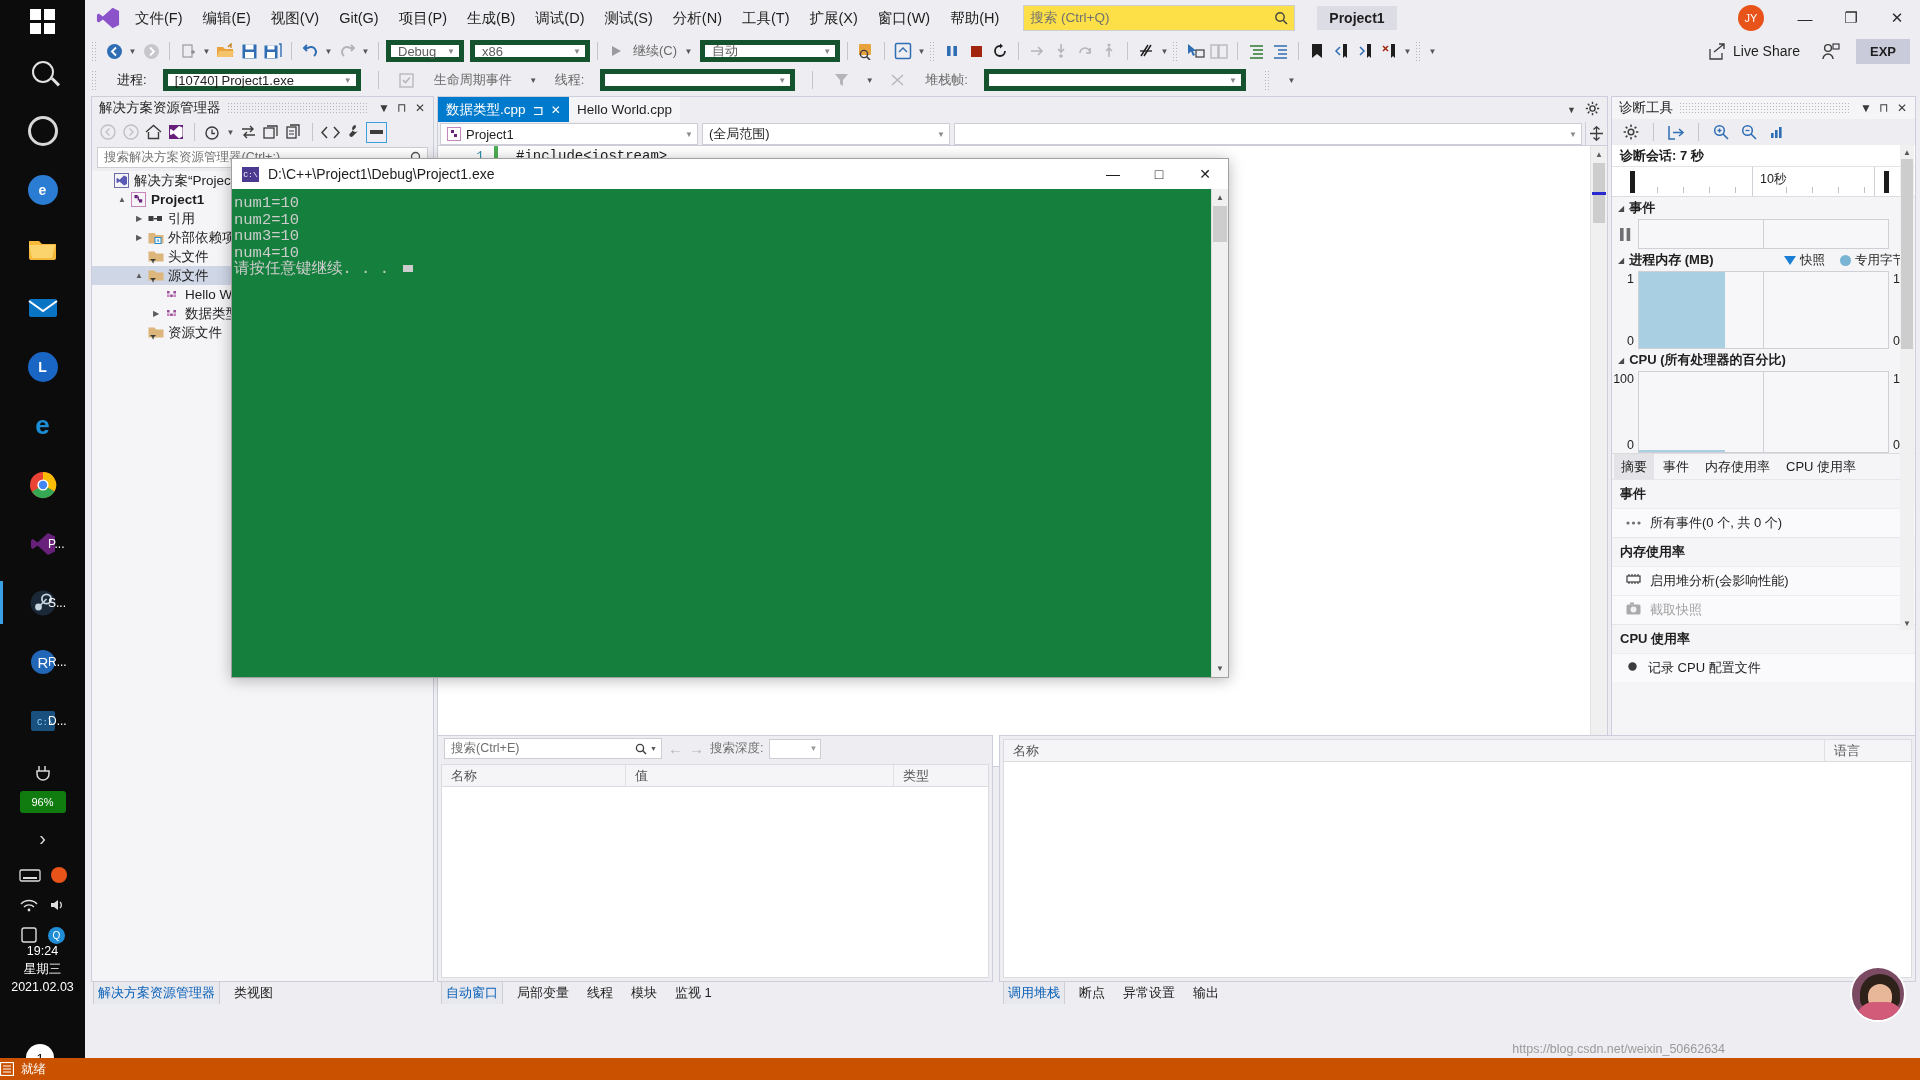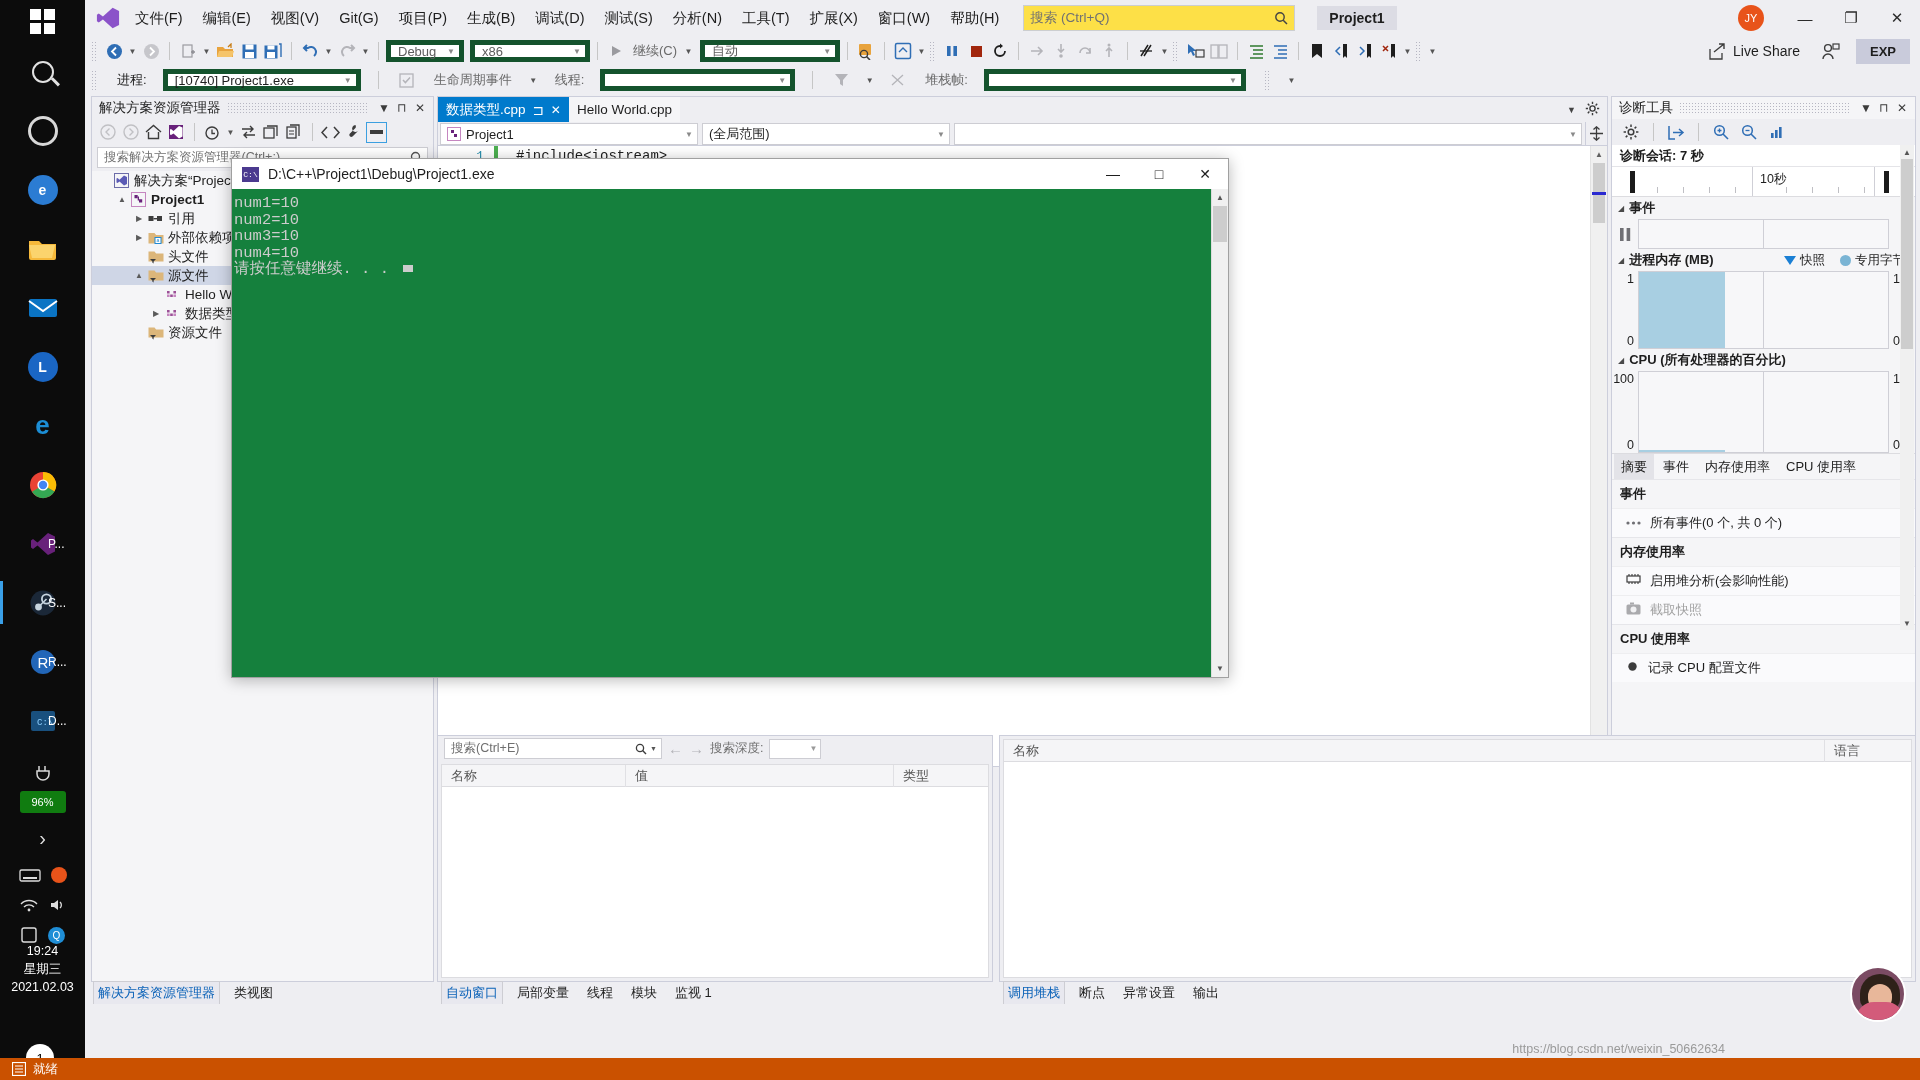--- a/index.html
+++ b/index.html
@@ -193,21 +193,21 @@
 
   
   .tabrow { position:absolute; bottom:17px; height:21px; display:flex; align-items:center;
             gap:10px; font-size:13px; }
   .tabrow .t { padding:2px 4px; }
   .tabrow .t.active { color:#0b62b8; background:#e8e8ef; border:1px solid #cdcdd3; border-bottom:none;}
 
   
   .status { position:absolute; left:0; bottom:0; width:1920px; height:22px; background:#ca5100;
             color:#fff; display:flex; align-items:center; font-size:12.5px; }
-  .status .sl { display:flex; align-items:center; gap:7px; padding-left:12px;}
+  .status .sl { display:flex; align-items:center; gap:7px; }
   .status .sr { margin-left:auto; display:flex; align-items:center; gap:14px; padding-right:10px;
                 font-size:12px; opacity:.92;}
   .wm { position:absolute; right:195px; bottom:24px; color:#9a9a9a; font-size:12.5px;}
 
   
   .console { position:absolute; left:231px; top:158px; width:998px; height:520px;
              background:#fff; border:1px solid #a0a0a0; box-shadow:0 2px 14px rgba(0,0,0,.28); }
   .cons-title { height:30px; display:flex; align-items:center; gap:9px; padding-left:10px; background:#fff;}
   .cons-ico { width:17px; height:15px; background:#4b3a8f; color:#fff; font-size:8px;
               display:flex;align-items:center;justify-content:center; font-family:"Liberation Mono",monospace;}

